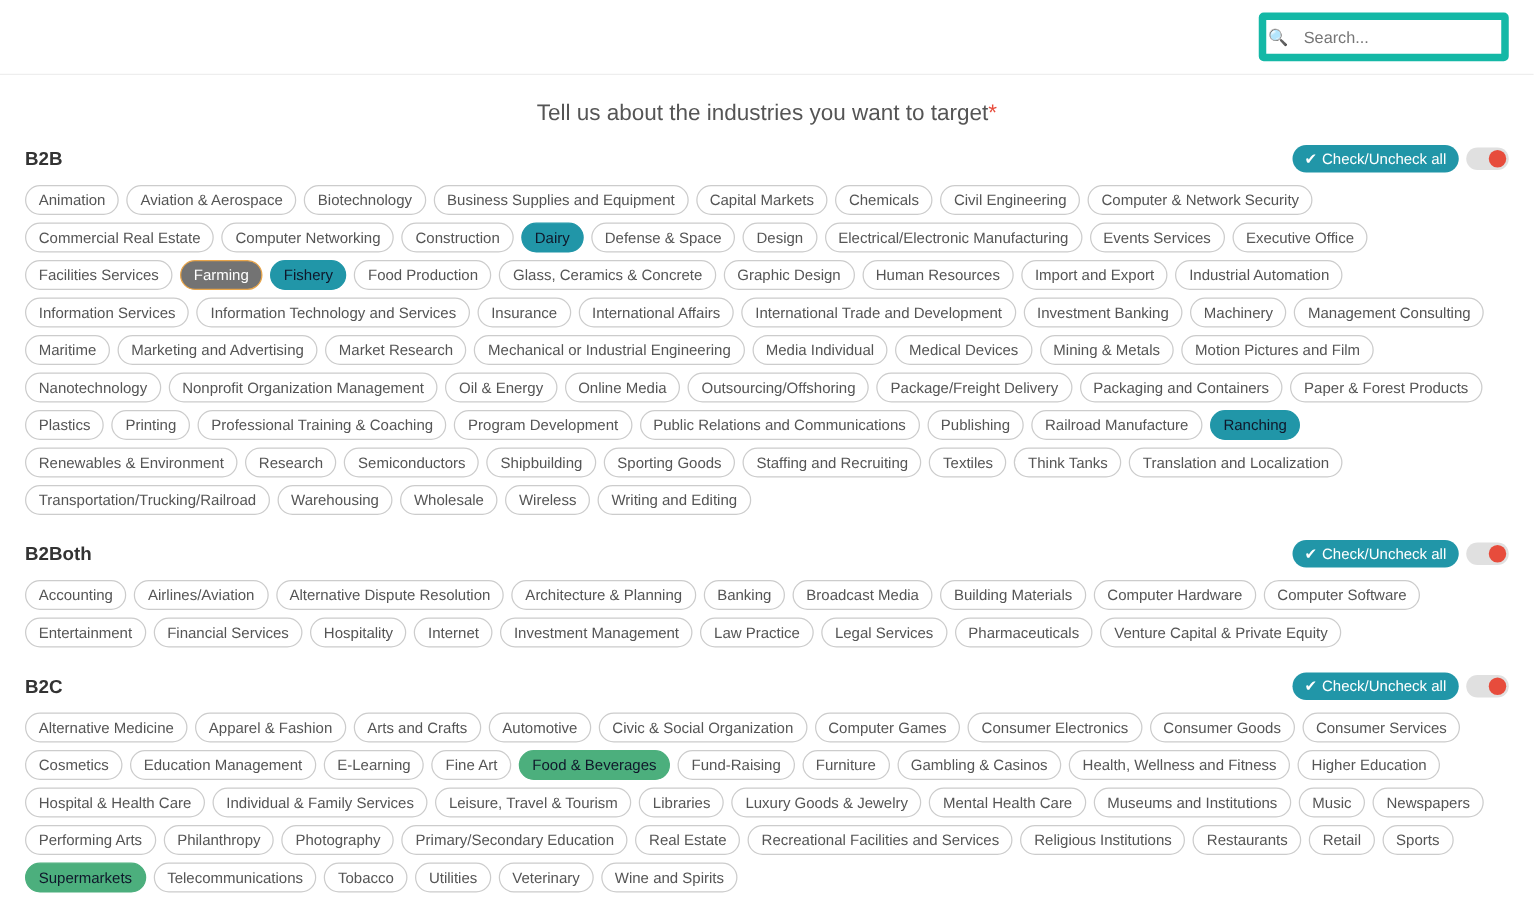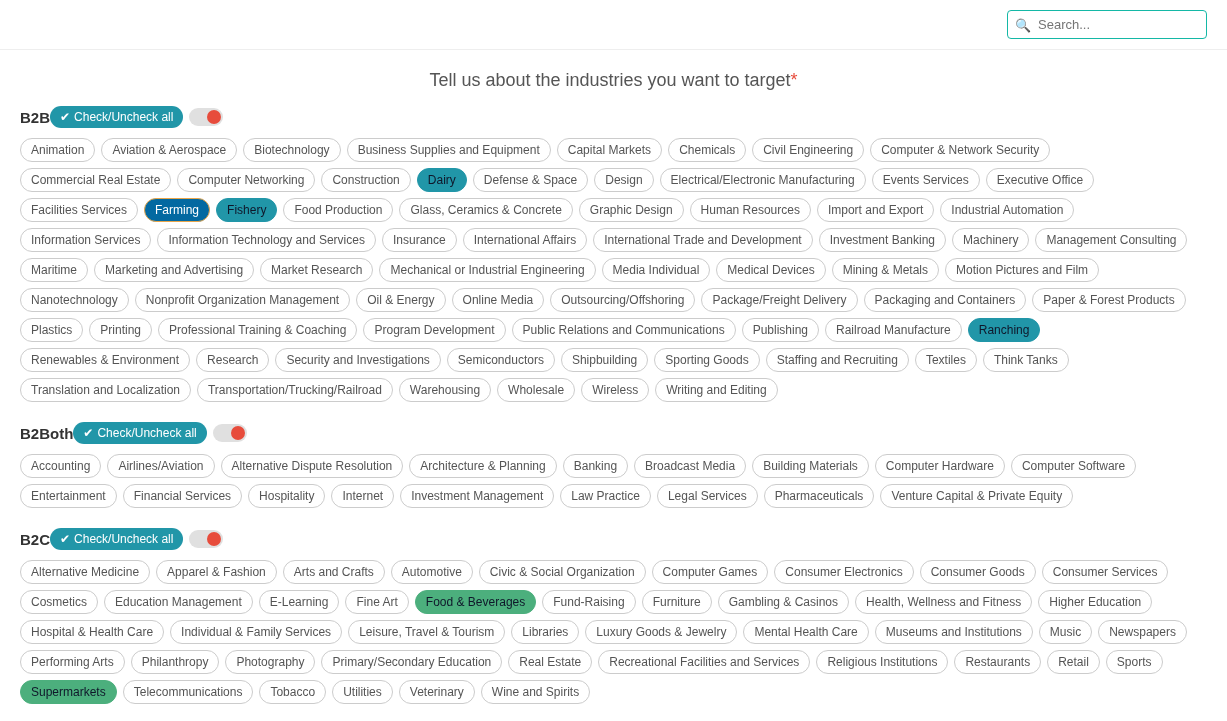--- a/index.html
+++ b/index.html
@@ -1,41 +1,41 @@
 <!DOCTYPE html>
 <html><head>
   <meta charset="utf-8">
   <style>
     * { box-sizing: border-box; margin: 0; padding: 0; }
     body { font-family: -apple-system, BlinkMacSystemFont, 'Segoe UI', Arial, sans-serif; font-size: 13px; background: #fff; color: #333; }
     
     .top-bar { display: flex; justify-content: flex-end; padding: 10px 20px; border-bottom: 1px solid #eee; }
     .search-box { position: relative; }
-    .search-input { border: 1px solid #14b8a6; border-radius: 4px; padding: 6px 12px 6px 30px; width: 200px; font-size: 13px; color: #999; outline: none; }
+    .search-input { border: 6px solid #14b8a6; border-radius: 4px; padding: 6px 12px 6px 30px; width: 200px; font-size: 13px; color: #999; outline: none; }
     .search-icon-wrap { position: absolute; left: 8px; top: 50%; transform: translateY(-50%); color: #aaa; font-size: 13px; }
 
     .main-title { text-align: center; padding: 20px 0 15px; font-size: 18px; font-weight: 400; color: #555; }
     .required-star { color: #e74c3c; }
 
     .page-content { padding: 0 20px 20px; }
 
     .section { margin-bottom: 20px; }
-    .section-header { display: flex; align-items: center; justify-content: flex-start; margin-bottom: 10px; }
+    .section-header { display: flex; align-items: center; justify-content: space-between; margin-bottom: 10px; }
     .section-title { font-size: 15px; font-weight: 600; color: #333; }
     .check-uncheck-btn { display: flex; align-items: center; gap: 6px; cursor: pointer; }
     .check-uncheck-label { background: #2196a8; color: #fff; font-size: 12px; padding: 4px 10px; border-radius: 12px; display: flex; align-items: center; gap: 4px; }
     .toggle { width: 34px; height: 18px; background: #e0e0e0; border-radius: 9px; position: relative; cursor: pointer; }
     .toggle.on { background: #e0e0e0; }
     .toggle-knob { width: 14px; height: 14px; background: #e74c3c; border-radius: 50%; position: absolute; top: 2px; right: 2px; transition: right 0.2s; }
 
     .tags-container { display: flex; flex-wrap: wrap; gap: 6px; }
     .tag { border: 1px solid #ccc; border-radius: 14px; padding: 4px 10px; font-size: 12px; color: #555; cursor: pointer; white-space: nowrap; background: #fff; }
     .tag.selected-teal { background: #2196a8; color: #0f172a; border-color: #2196a8; }
     .tag.selected-green { background: #4caf7d; color: #0f172a; border-color: #4caf7d; }
-    .tag.selected-orange { background: #0369a1; color: #fff; border-color: #e8a54a; }
+    .tag.selected-orange { background: #737373; color: #fff; border-color: #e8a54a; }
   </style>
 </head>
 <body>
 
 <div class="top-bar">
   <div class="search-box">
     <span class="search-icon-wrap">🔍</span>
     <input class="search-input" type="text" placeholder="Search..." style="">
   </div>
 </div>
@@ -109,21 +109,20 @@
         <span class="tag">Plastics</span>
         <span class="tag">Printing</span>
         <span class="tag">Professional Training &amp; Coaching</span>
         <span class="tag">Program Development</span>
         <span class="tag">Public Relations and Communications</span>
         <span class="tag">Publishing</span>
         <span class="tag">Railroad Manufacture</span>
         <span class="tag selected-teal">Ranching</span>
         <span class="tag">Renewables &amp; Environment</span>
         <span class="tag">Research</span>
-        <span class="tag">Security and Investigations</span>
         <span class="tag">Semiconductors</span>
         <span class="tag">Shipbuilding</span>
         <span class="tag">Sporting Goods</span>
         <span class="tag">Staffing and Recruiting</span>
         <span class="tag">Textiles</span>
         <span class="tag">Think Tanks</span>
         <span class="tag">Translation and Localization</span>
         <span class="tag">Transportation/Trucking/Railroad</span>
         <span class="tag">Warehousing</span>
         <span class="tag">Wholesale</span>

